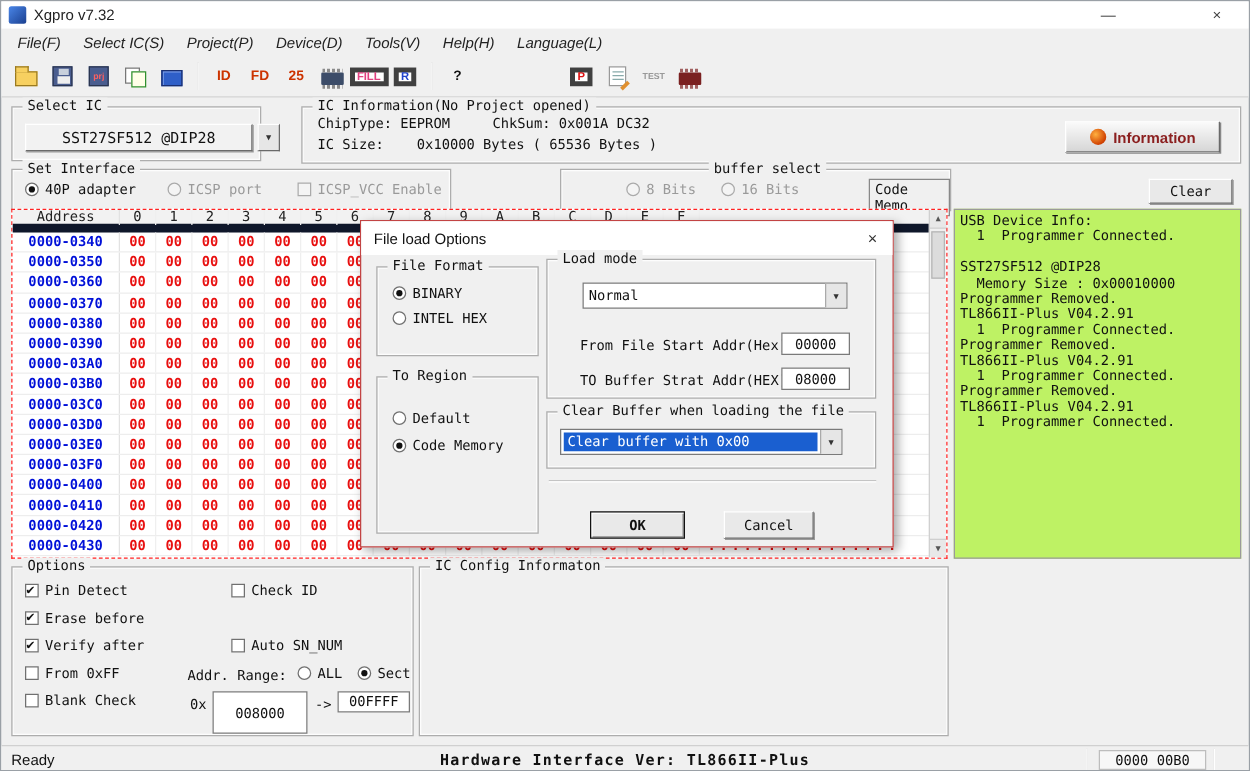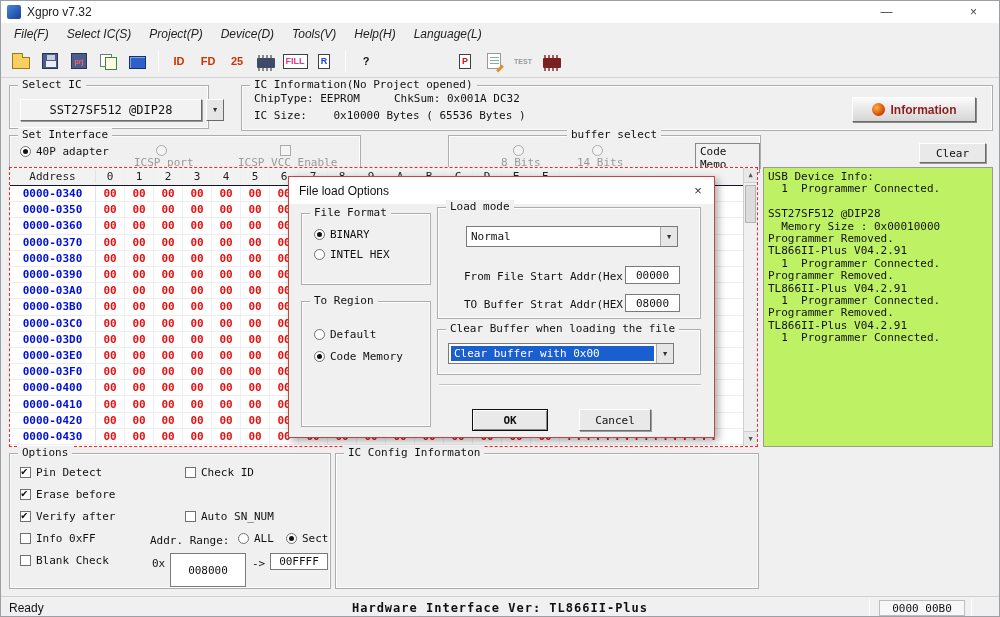--- a/index.html
+++ b/index.html
@@ -54,38 +54,38 @@
   .tbi-chip2::before, .tbi-chip2::after { content:""; position:absolute; left:1px; right:1px; height:3px;
       background:repeating-linear-gradient(90deg,#a06060 0 2px,transparent 2px 4px); }
   .tbi-chip2::before { top:-3px; } .tbi-chip2::after { bottom:-3px; }
   .tbi-notepad { width:14px; height:16px; background:#fff; border:1px solid #999; }
   .tbi-notepad::before { content:""; position:absolute; left:2px; top:3px; width:9px; height:1px;
                          background:#8aa; box-shadow:0 3px 0 #8aa, 0 6px 0 #8aa; }
   .tbi-notepad::after { content:""; position:absolute; right:-4px; bottom:-2px; width:8px; height:3px;
                         background:#e09030; transform:rotate(-45deg); }
   .tbi-glyph { font-family:"Liberation Sans",sans-serif; font-size:11px; }
   .tbi-glyph-sm { font-family:"Liberation Sans",sans-serif; font-size:7px; letter-spacing:0; }
-  .tbi-box { font-family:"Liberation Sans",sans-serif; font-size:9px; border:1px solid #404040;
+  .tbi-box { font-family:"Liberation Sans",sans-serif; font-size:9px; border:4px solid #404040;
              background:#fff; padding:0 2px; height:15px; }
 
   
   .group { position:absolute; border:1px solid #adadad; box-shadow:inset 0 0 0 1px #fdfdfd; }
   .group > .legend { position:absolute; top:-8px; left:8px; background:#f0f0f0; padding:0 4px;
                      font-size:11px; color:#111; white-space:nowrap; }
 
   
   .ctl { position:absolute; display:inline-flex; align-items:center; white-space:nowrap; font-size:11px; }
   .radio { width:11px; height:11px; border-radius:50%; background:#fff; border:1px solid #707070;
            display:inline-block; position:relative; margin-right:5px; flex:0 0 auto; }
   .ctl.on .radio::after { content:""; position:absolute; left:2px; top:2px; width:5px; height:5px;
                           border-radius:50%; background:#111; }
   .chk { width:11px; height:11px; background:#fff; border:1px solid #707070; display:inline-block;
          position:relative; margin-right:5px; flex:0 0 auto; }
   .ctl.on .chk::after { content:"✔"; position:absolute; left:0; top:-3px; font-size:11px; color:#111; }
-  .ctl.disabled { color:#9a9a9a;flex-direction:column; }
+  .ctl.disabled { color:#9a9a9a; }
   .ctl.disabled .radio, .ctl.disabled .chk { border-color:#aaaaaa; background:#f4f4f4; }
 
   .btn3d { position:absolute; background:#e9e9e9; border:1px solid; border-color:#ffffff #6a6a6a #6a6a6a #ffffff;
            box-shadow:1px 1px 0 #9a9a9a; display:flex; align-items:center; justify-content:center;
            font-size:11px; color:#111; }
   .tfield { position:absolute; border:1px solid #7a7a7a; background:#fff; font-family:"DejaVu Sans Mono",monospace;
             font-size:11px; text-align:center; color:#111; }
 
   
   .selic-combo { position:absolute; left:10px; top:13px; width:182px; height:22px; background:#f2f2f2;
@@ -99,21 +99,21 @@
               background:linear-gradient(#fafafa,#d6d6d6); border:1px solid; border-color:#fff #6a6a6a #6a6a6a #fff;
               box-shadow:1px 1px 0 #888; display:flex; align-items:center; justify-content:center; gap:6px;
               font-family:"Liberation Sans",sans-serif; font-weight:bold; font-size:12px; color:#8b1f1f; }
   .info-dot { width:13px; height:13px; border-radius:50%;
               background:radial-gradient(circle at 35% 35%, #ffb040, #d04000 70%, #902800); }
   .tag-box { position:absolute; border:1px solid #888; background:#f0f0f0; padding:1px 4px; font-size:11px; }
 
   
   .hex { position:absolute; left:8px; top:166px; width:749px; height:280px; background:#fff;
          border:1px dashed #ff2020; overflow:hidden; font-weight:bold; }
-  .hx-head { display:flex; height:18px; background:#f2f2f2; border-bottom:1px solid #0f172a;
+  .hx-head { display:flex; height:18px; background:#f2f2f2; border-bottom:7px solid #0f172a;
              font-weight:normal; color:#222;align-items:center; }
   .hx-row { display:flex; height:16.2px; border-bottom:1px solid #ededed; }
   .hx-addr { width:86px; flex:0 0 auto; color:#0010d8; display:flex; align-items:center;
              justify-content:center; border-right:1px solid #e2e2e2; }
   .hx-head .hx-addr { color:#222; }
   .hx-b { width:29px; flex:0 0 auto; color:#e81010; display:flex; align-items:center; justify-content:center;
           border-right:1px solid #efefef; }
   .hx-head .hx-b { color:#222; }
   .hx-ascii { flex:1; color:#e81010; display:flex; align-items:center; padding-left:6px; letter-spacing:3px; }
   .hx-scroll { position:absolute; right:0; top:0; bottom:0; width:14px; background:#f0f0f0;
@@ -269,21 +269,21 @@
   </div>
 
   <div class="group" style="left:447px; top:134px; width:313px; height:34px;">
     <span class="legend" style="left:118px;">buffer select</span>
     <span class="ctl disabled" style="left:52px; top:9px;">
       <span class="radio"></span>
       <span>8 Bits</span>
     </span>
     <span class="ctl disabled" style="left:128px; top:9px;">
       <span class="radio"></span>
-      <span>14 Bits</span>
+      <span>16 Bits</span>
     </span>
     <span class="tag-box" style="left:246px; top:7px;">Code Memo</span>
   </div>
 
   <div class="btn3d" style="left:918px; top:142px; width:67px; height:20px;">Clear</div>
 
   <div class="hex">
     <div class="hx-head" id="hex-header">
         <div class="hx-addr">Address</div>
         <div class="hx-b">0</div>
@@ -671,21 +671,21 @@
       <span class="chk"></span>
       <span>Verify after</span>
     </span>
     <span class="ctl" style="left:175px; top:56px;">
       <span class="chk"></span>
       <span>Auto SN_NUM</span>
     </span>
 
     <span class="ctl" style="left:10px; top:78px;">
       <span class="chk"></span>
-      <span>Info 0xFF</span>
+      <span>From 0xFF</span>
     </span>
     <span class="opt-label" style="left:140px; top:80px;">Addr. Range:</span>
     <span class="ctl" style="left:228px; top:78px;">
       <span class="radio"></span>
       <span>ALL</span>
     </span>
     <span class="ctl on" style="left:276px; top:78px;">
       <span class="radio"></span>
       <span>Sect</span>
     </span>

